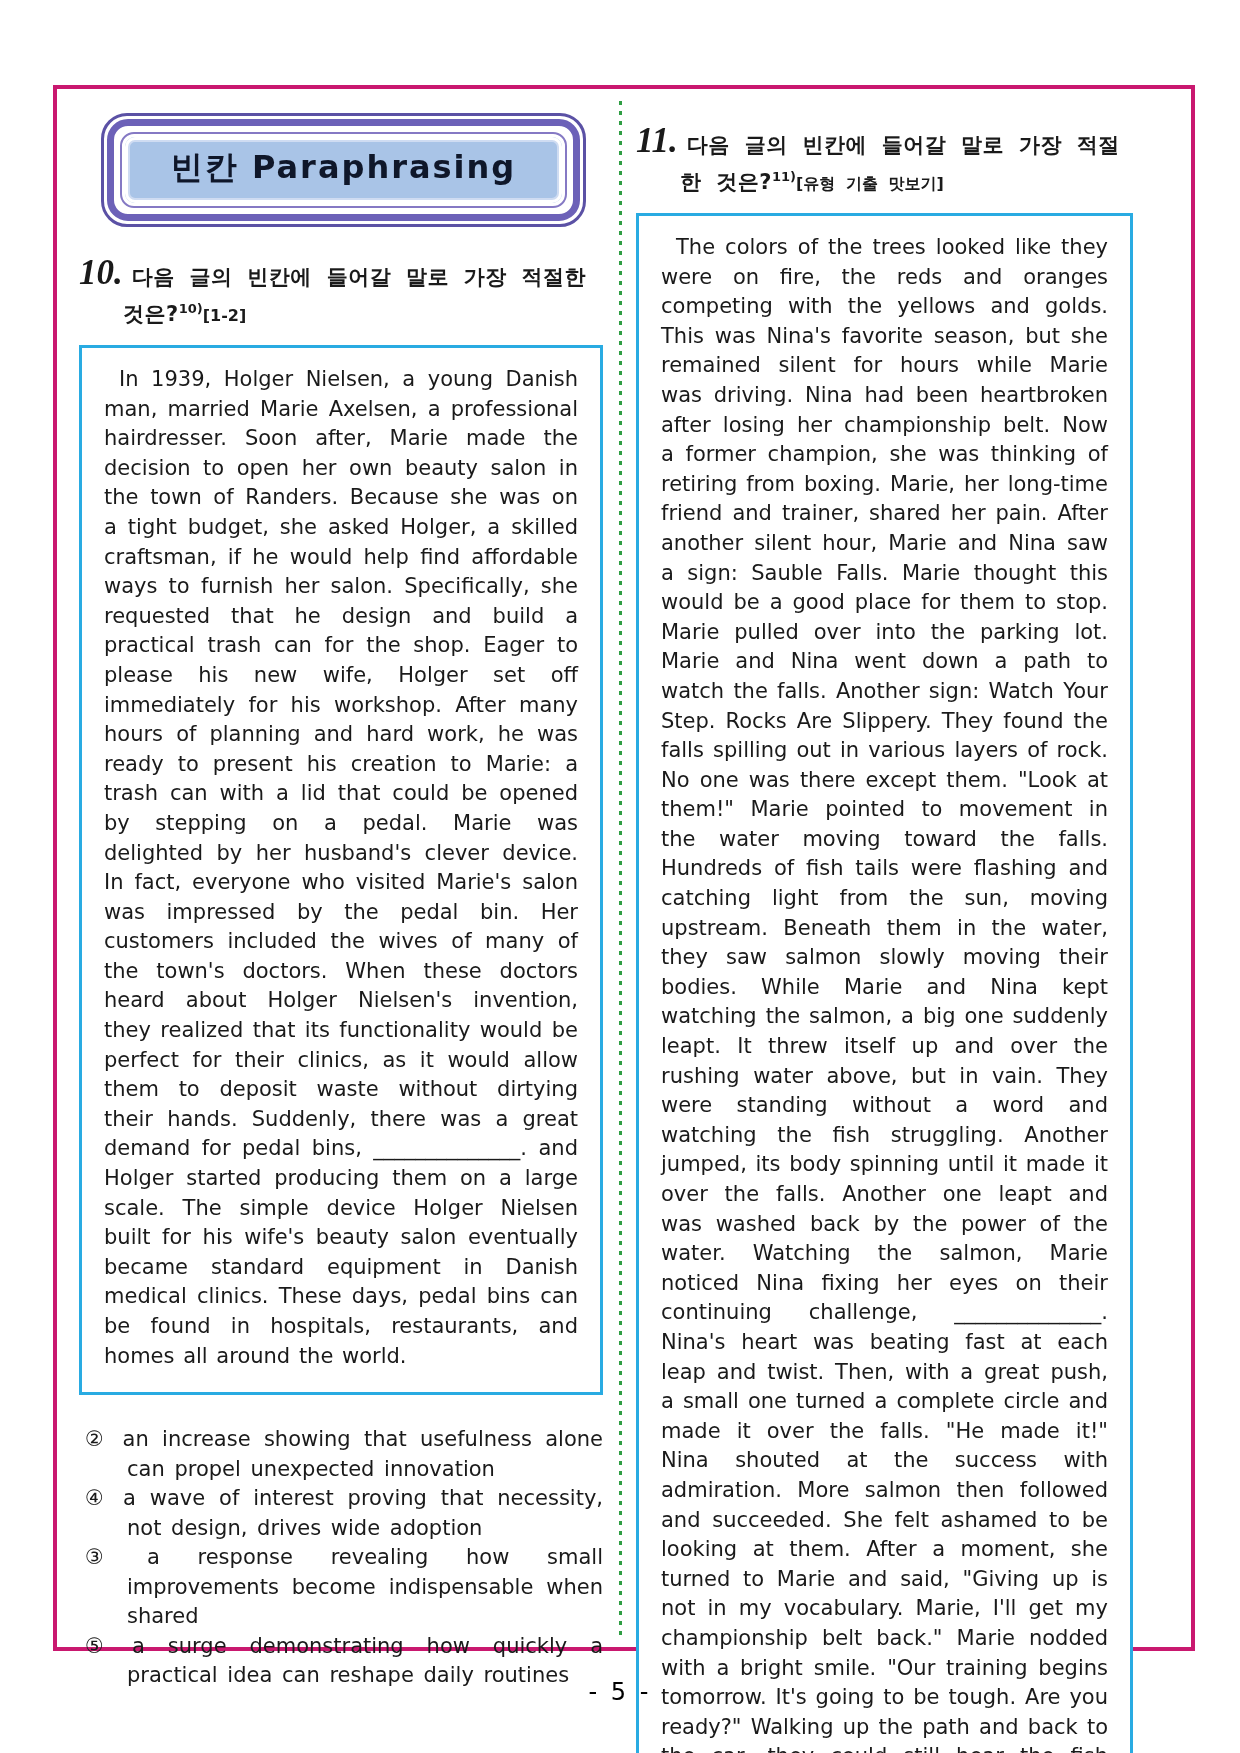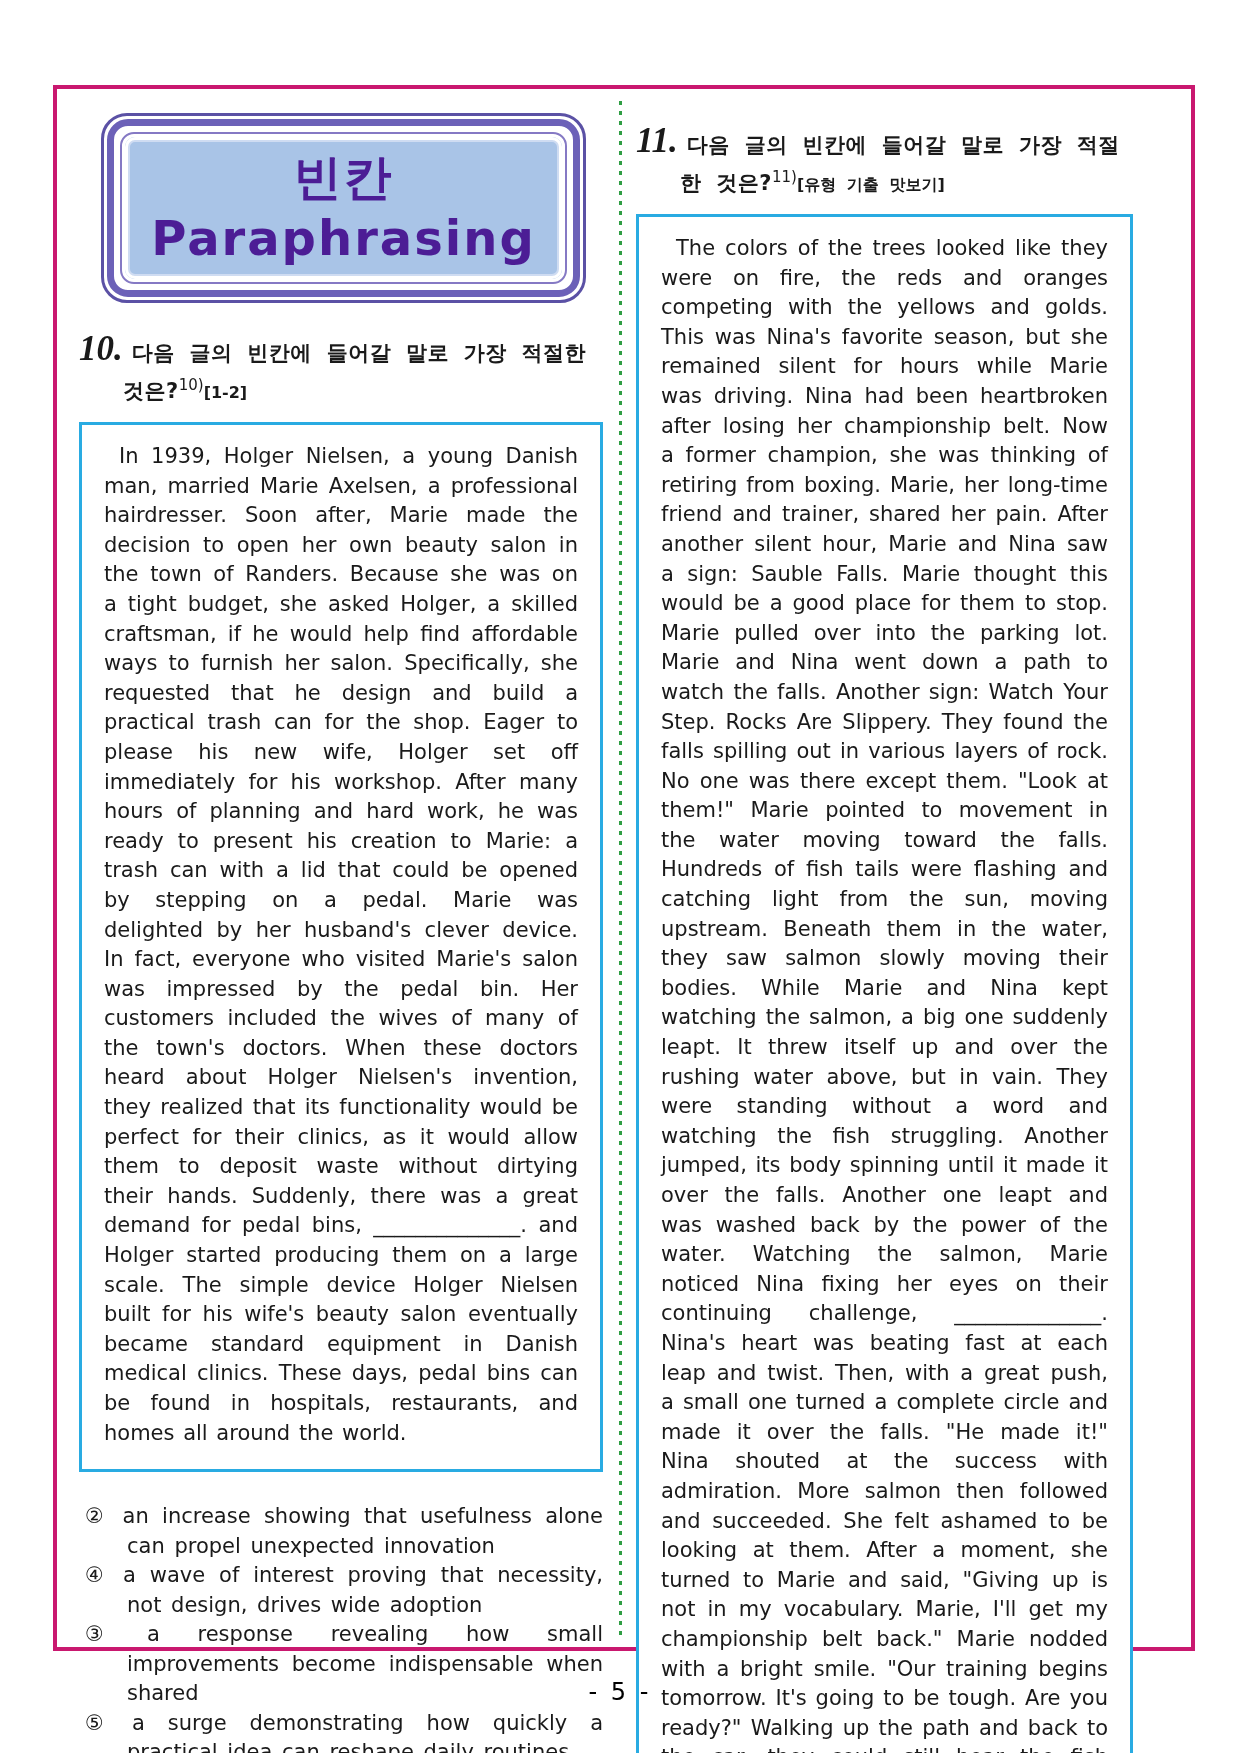--- a/index.html
+++ b/index.html
@@ -60,24 +60,24 @@
     border-radius: 14px;
     padding: 3px;
     background: #ffffff;
   }
   .banner-4 {
     background: #a9c4e7;
     border-radius: 10px;
     box-shadow: inset 0 0 0 3px #ffffff, inset 0 0 0 5px #cfdcf2;
     text-align: center;
     padding: 9px 4px 13px 4px;
-    font-size: 48px;
+    font-size: 32px;
     font-weight: 600;
     letter-spacing: 2px;
-    color: #4c1d95;
+    color: #0f172a;
   }
 
   
   .q-header {
     margin-top: 30px;
     padding-left: 44px;
     text-indent: -44px;
     line-height: 32px;
     font-size: 21px;
   }
@@ -90,22 +90,22 @@
     margin-right: 9px;
   }
   .q-prompt {
     font-weight: 600;
     font-size: 21px;
     word-spacing: 7px;
     letter-spacing: 0.5px;
   }
   .q-header sup {
     vertical-align: super;
-    font-size: 15px;
-    font-weight: 400;
+    font-size: 13px;
+    font-weight: 700;
   }
   .q-suffix {
     font-weight: 600;
     font-size: 16px;
     word-spacing: 5px;
   }
 
   
   .passage-box {
     margin-top: 13px;

